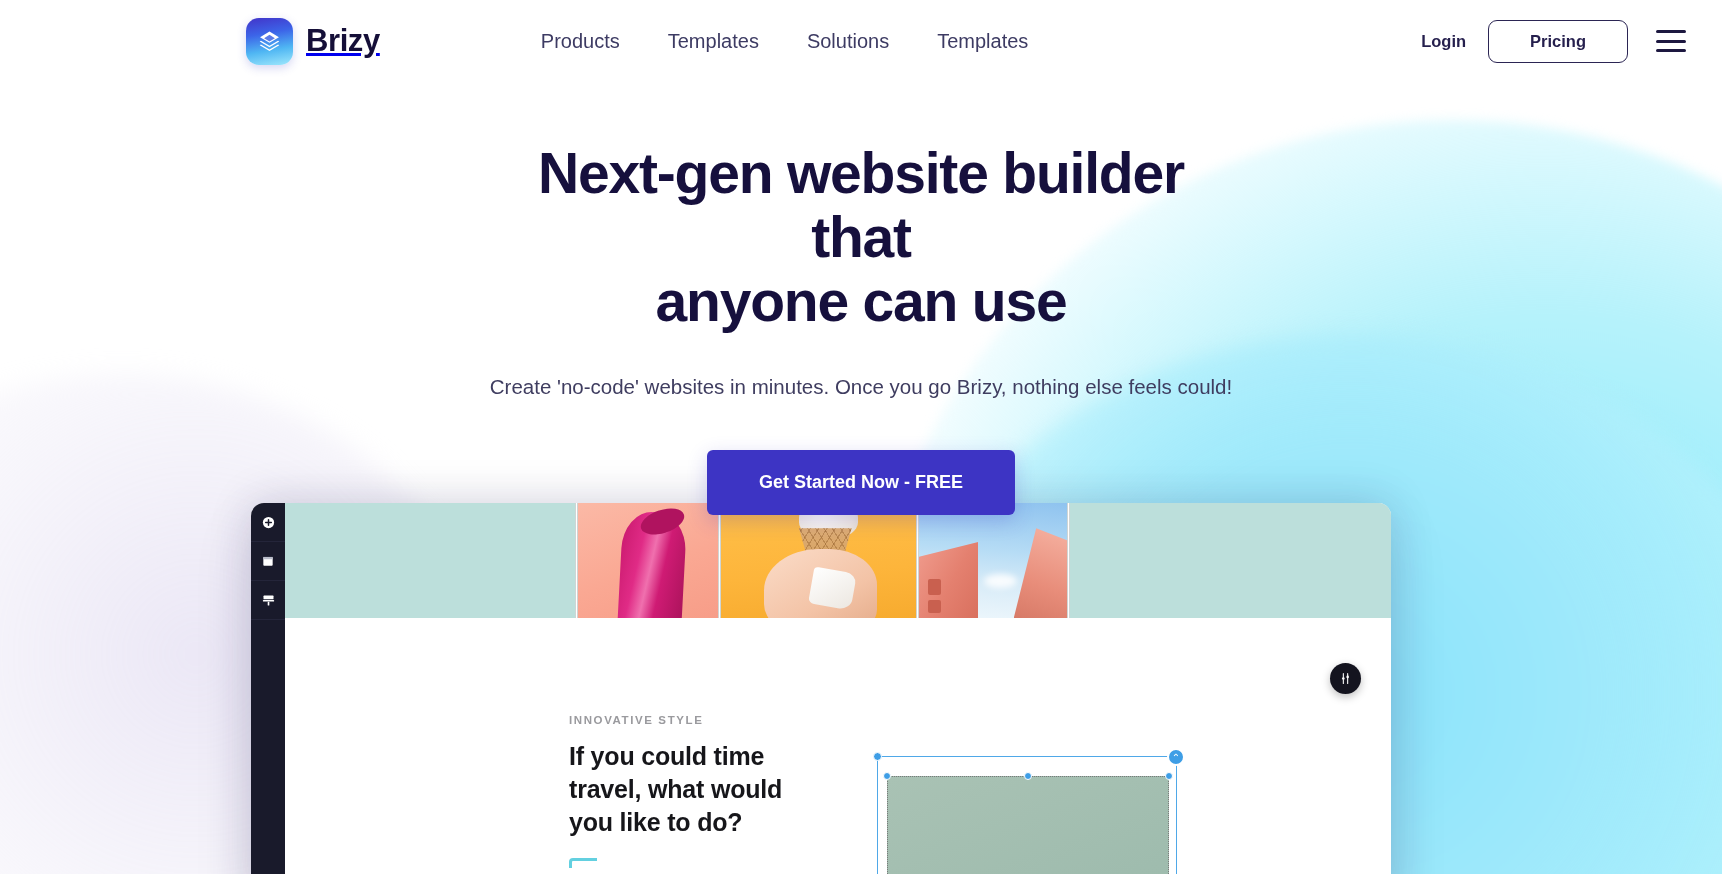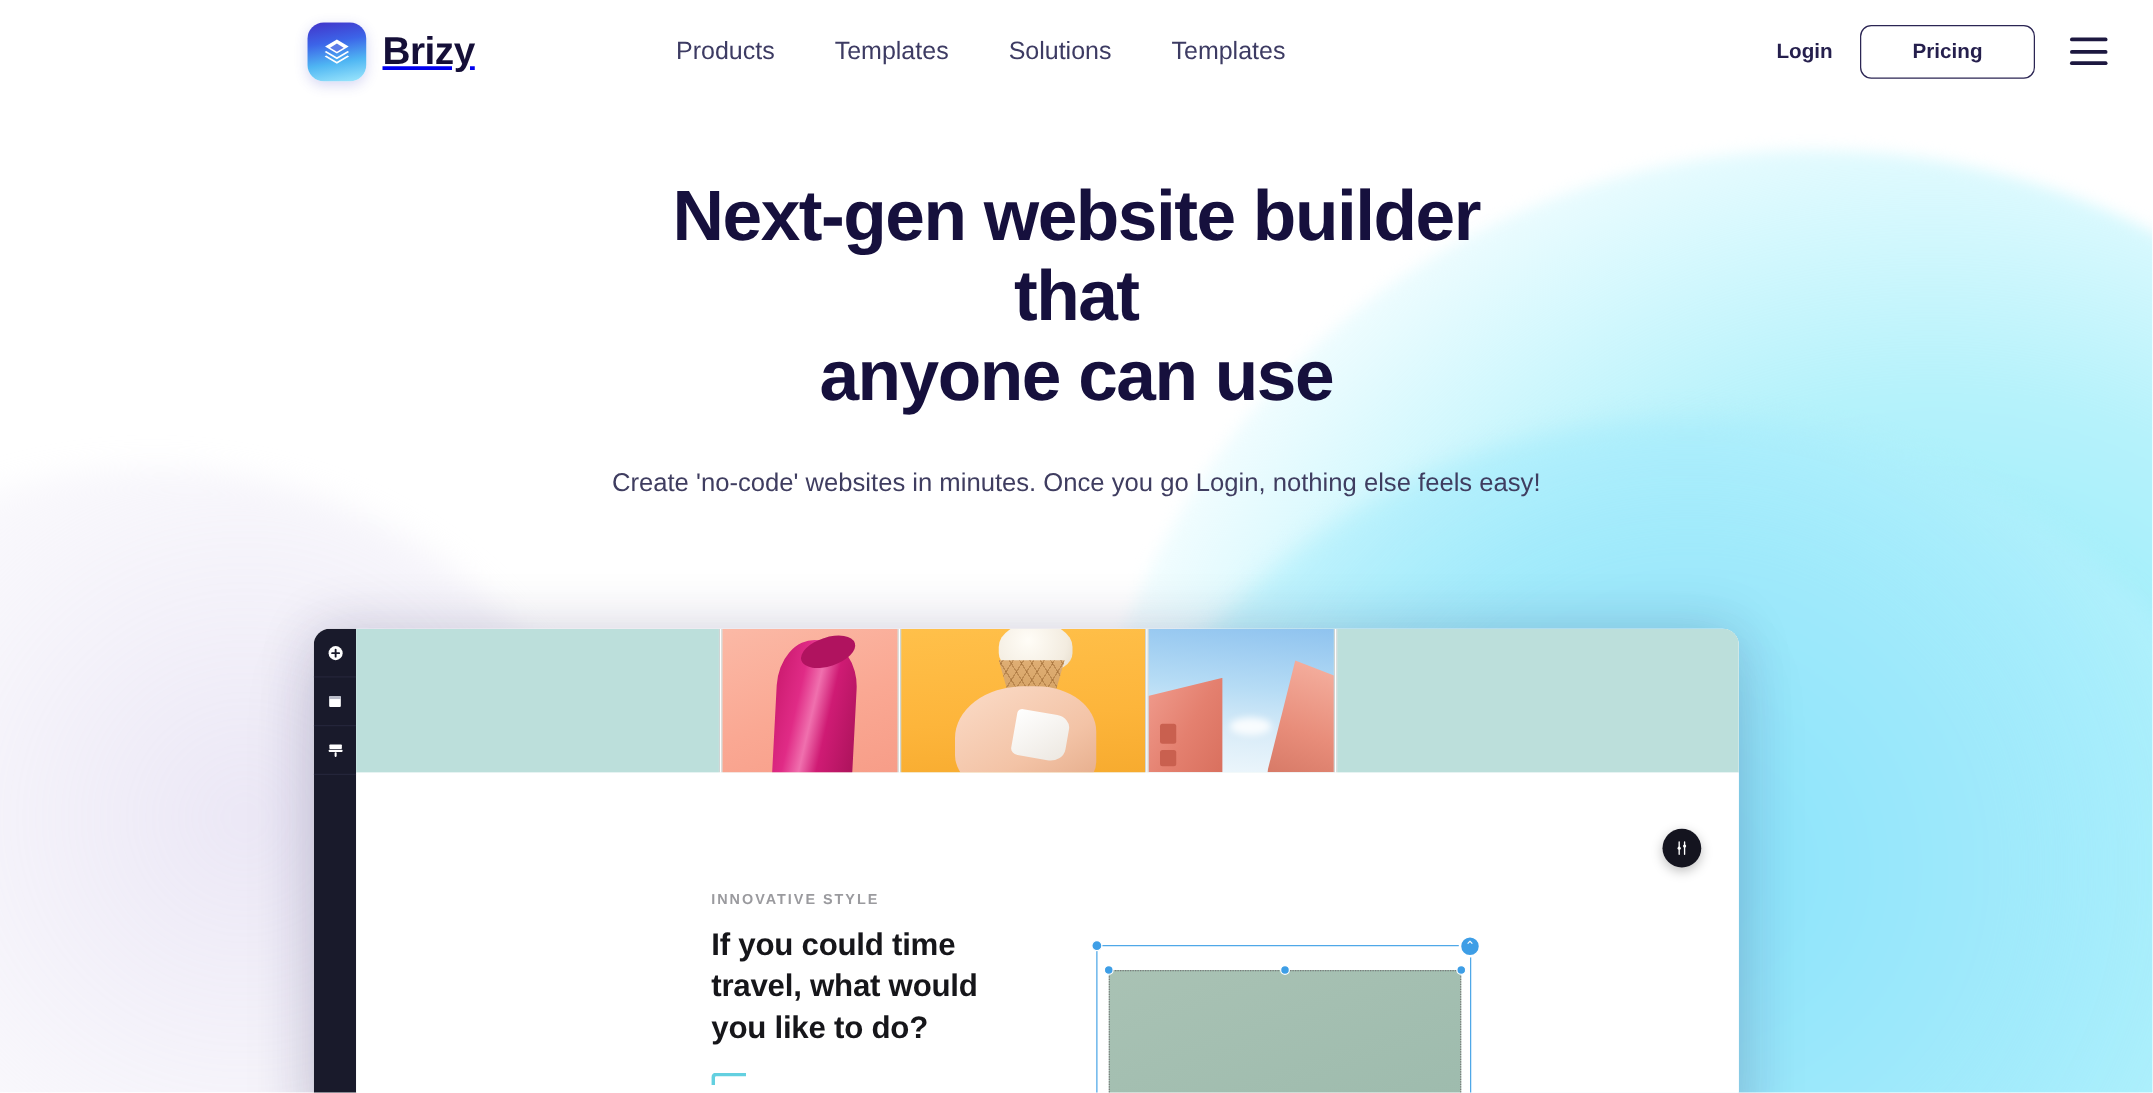--- a/index.html
+++ b/index.html
@@ -301,21 +301,22 @@
       <span></span>
     </div>
   </div>
 </header>
 
 <section class="hero">
   <h1>
     <span>Next-gen website builder that</span><br>
     <span>anyone can use</span>
   </h1>
-  <p>Create 'no-code' websites in minutes. Once you go Login, nothing else feels easy!</p>
+  <p>Create 'no-code' websites in minutes. Once you go Brizy, nothing else feels could!</p>
+  <button class="cta">Get Started Now - FREE</button>
 </section>
 
 <div class="editor">
 
   <aside class="ed-sidebar">
     <div class="ed-tool">
       <svg width="15" height="15" viewBox="0 0 24 24" aria-hidden="true">
         <circle cx="12" cy="12" r="9" fill="#ffffff"></circle>
         <path d="M12 7.5v9M7.5 12h9" stroke="#191a2b" stroke-width="2.4" stroke-linecap="round"></path>
       </svg>

